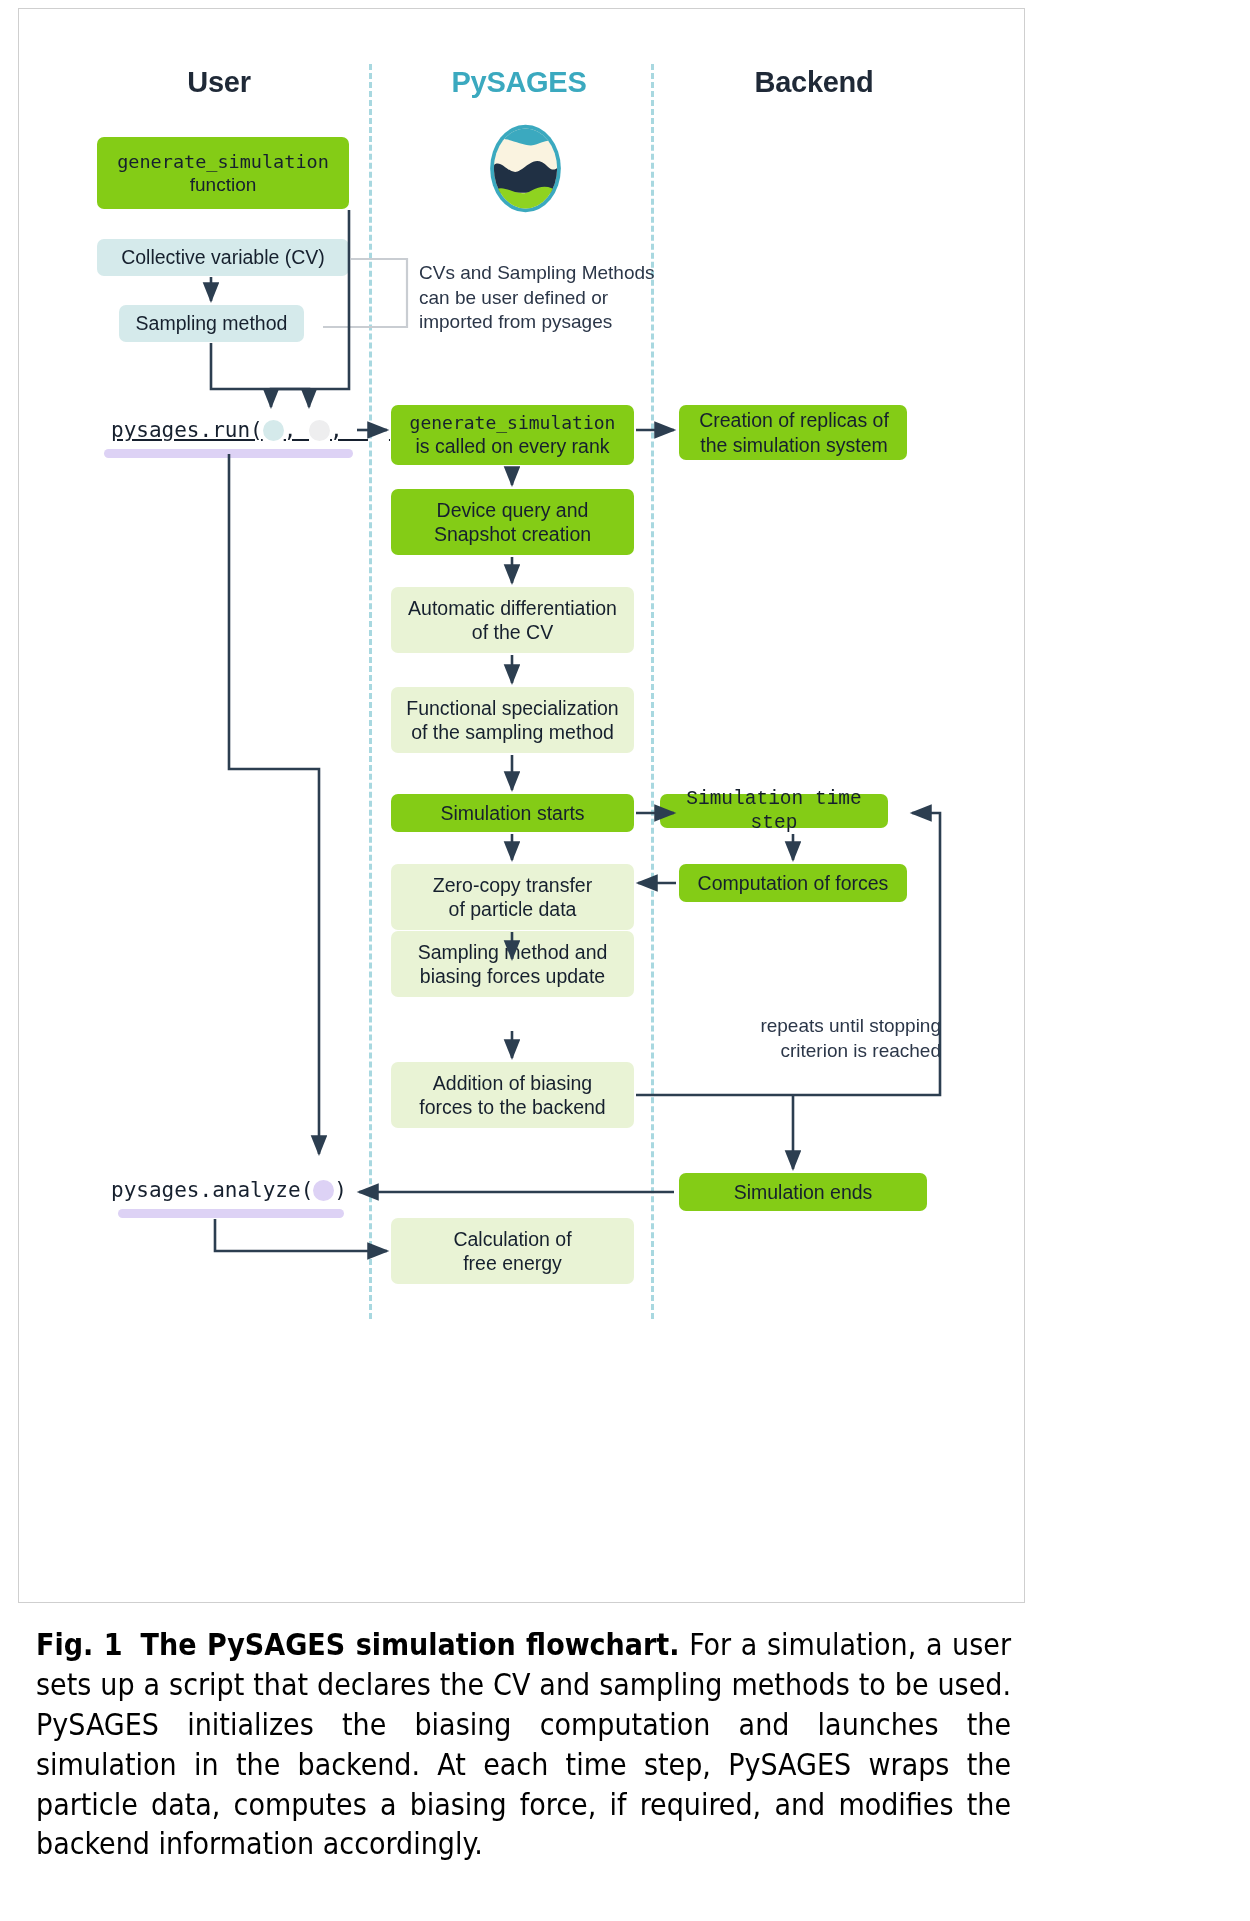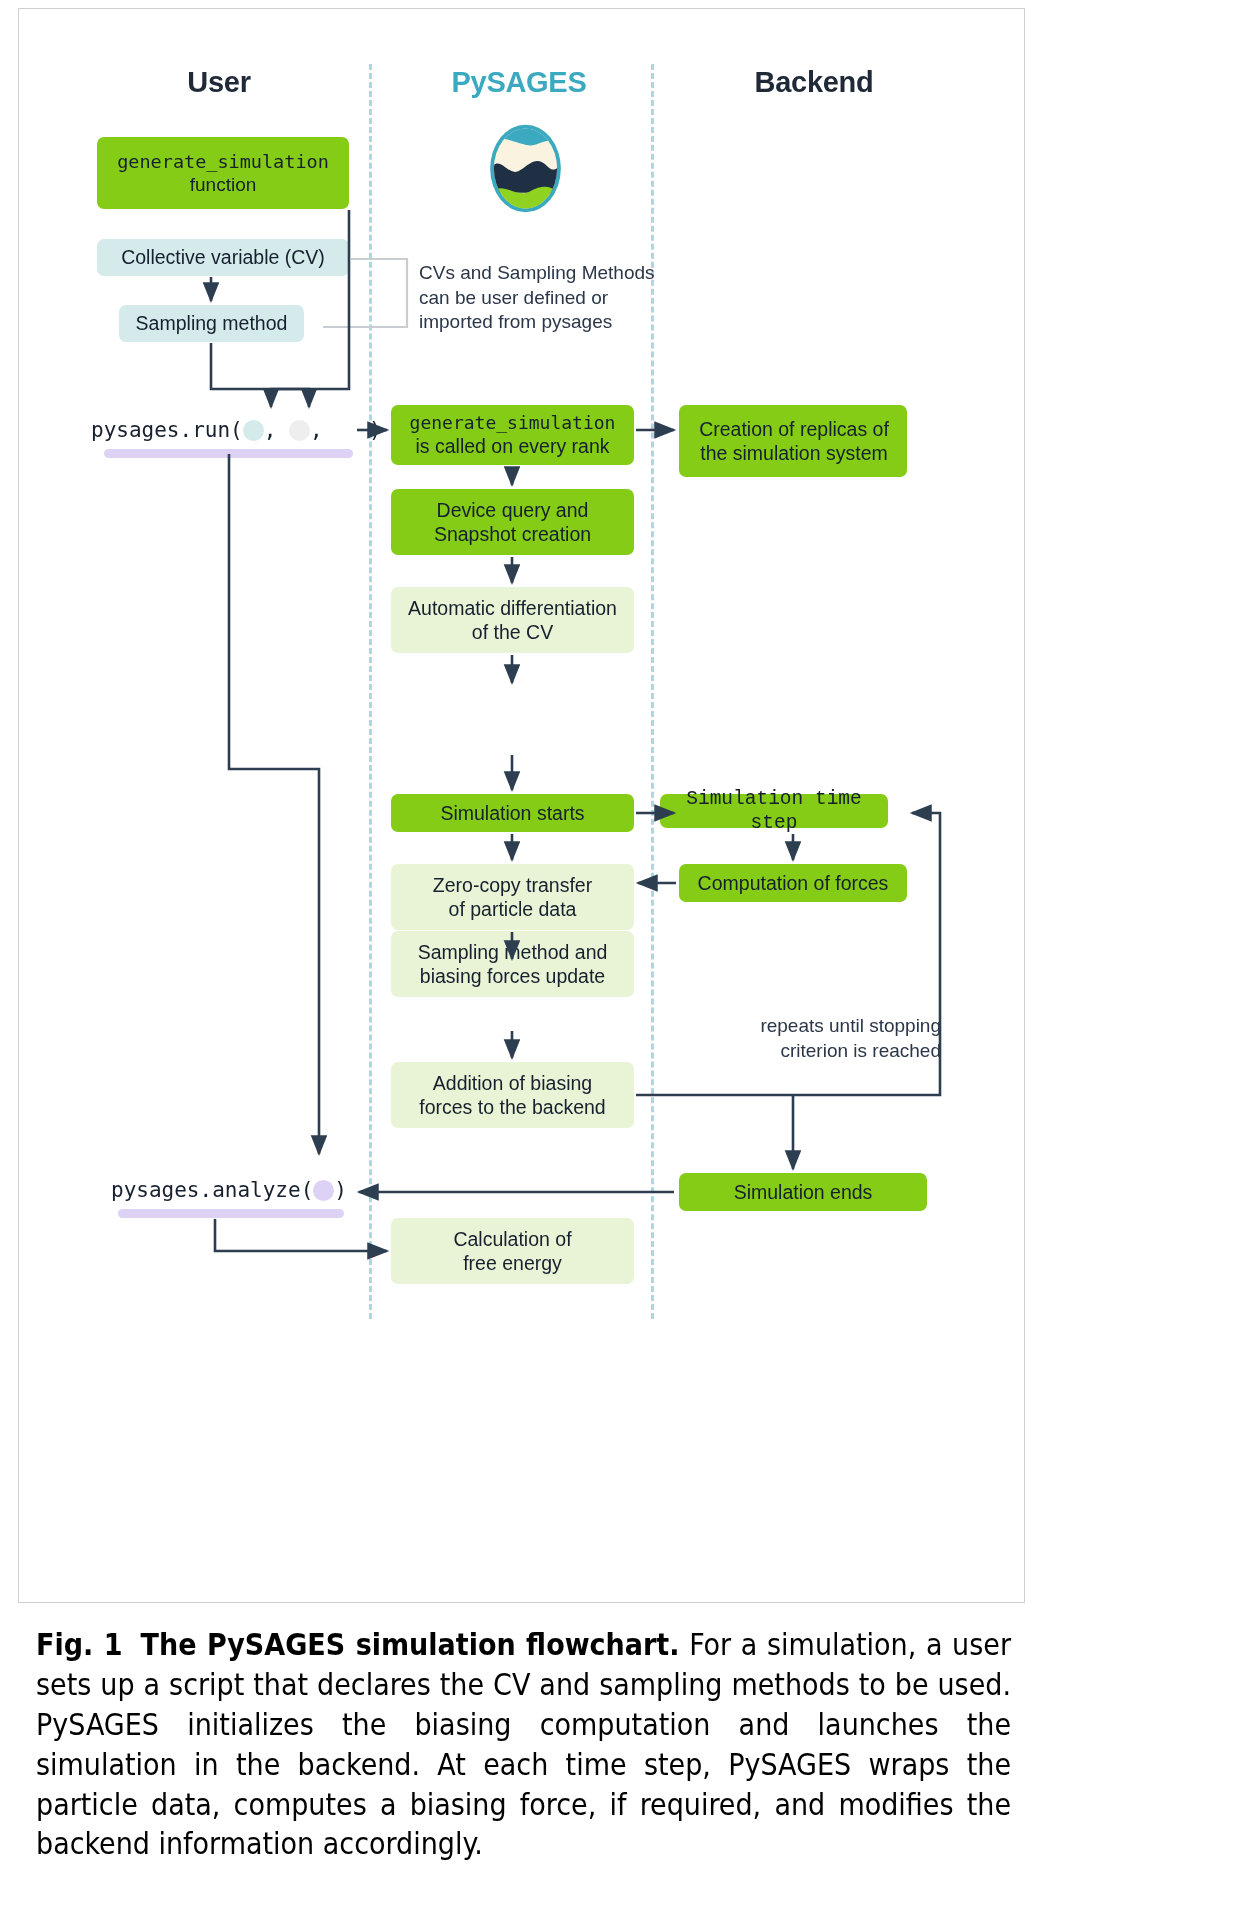--- a/index.html
+++ b/index.html
@@ -162,21 +162,21 @@
     <div>
       <div>generate_simulation</div>
       <div style="font-family:'Liberation Sans',sans-serif; font-size:19px;">function</div>
     </div>
   </div>
 
   <div class="box teal" style="left:78px; top:230px; width:252px; height:37px;">Collective variable (CV)</div>
 
   <div class="box teal" style="left:100px; top:296px; width:185px; height:37px;">Sampling method</div>
 
-  <div class="codeline" style="left:72px; top:406px; height:30px;">
+  <div class="codeline" style="left:92px; top:406px; height:30px;text-decoration:underline;">
     <span>pysages.run(</span><span class="dot teal"></span><span>, </span><span class="dot gray"></span><span>,  </span><span style="display:inline-block;width:21px;"></span><span>)</span>
   </div>
   <div class="underbar" style="left:85px; top:440px; width:249px;"></div>
 
   <div class="codeline" style="left:92px; top:1166px; height:30px;">
     <span>pysages.analyze(</span><span class="dot purple"></span><span>)</span>
   </div>
   <div class="underbar" style="left:99px; top:1200px; width:226px;"></div>
 
   <div id="annot-cv" class="annot">CVs and Sampling Methods can be user defined or imported from pysages</div>
@@ -196,20 +196,26 @@
     </div>
   </div>
 
   <div class="box gray" style="left:372px; top:480px; width:243px; height:66px;">
     <div>
       <div>Device query and</div>
       <div>Snapshot creation</div>
     </div>
   </div>
 
+  <div class="box green" style="left:372px; top:678px; width:243px; height:66px;">
+    <div>
+      <div>Functional specialization</div>
+      <div>of the sampling method</div>
+    </div>
+  </div>
 
   <div class="box gray" style="left:372px; top:785px; width:243px; height:38px;">Simulation starts</div>
 
   <div class="box green" style="left:372px; top:855px; width:243px; height:66px;">
     <div>
       <div>Zero-copy transfer</div>
       <div>of particle data</div>
     </div>
   </div>
 
@@ -227,21 +233,21 @@
     </div>
   </div>
 
   <div class="box green" style="left:372px; top:1209px; width:243px; height:66px;">
     <div>
       <div>Calculation of</div>
       <div>free energy</div>
     </div>
   </div>
 
-  <div class="box gray" style="left:660px; top:396px; width:228px; height:72px;padding-left:10px;">
+  <div class="box gray" style="left:660px; top:396px; width:228px; height:55px;padding-left:10px;">
     <div>
       <div>Creation of replicas of</div>
       <div>the simulation system</div>
     </div>
   </div>
 
   <div class="box gray" style="left:641px; top:785px; width:228px; height:34px;font-family:Liberation Mono, monospace;">Simulation time step</div>
 
   <div class="box gray" style="left:660px; top:855px; width:228px; height:38px;">Computation of forces</div>
 

